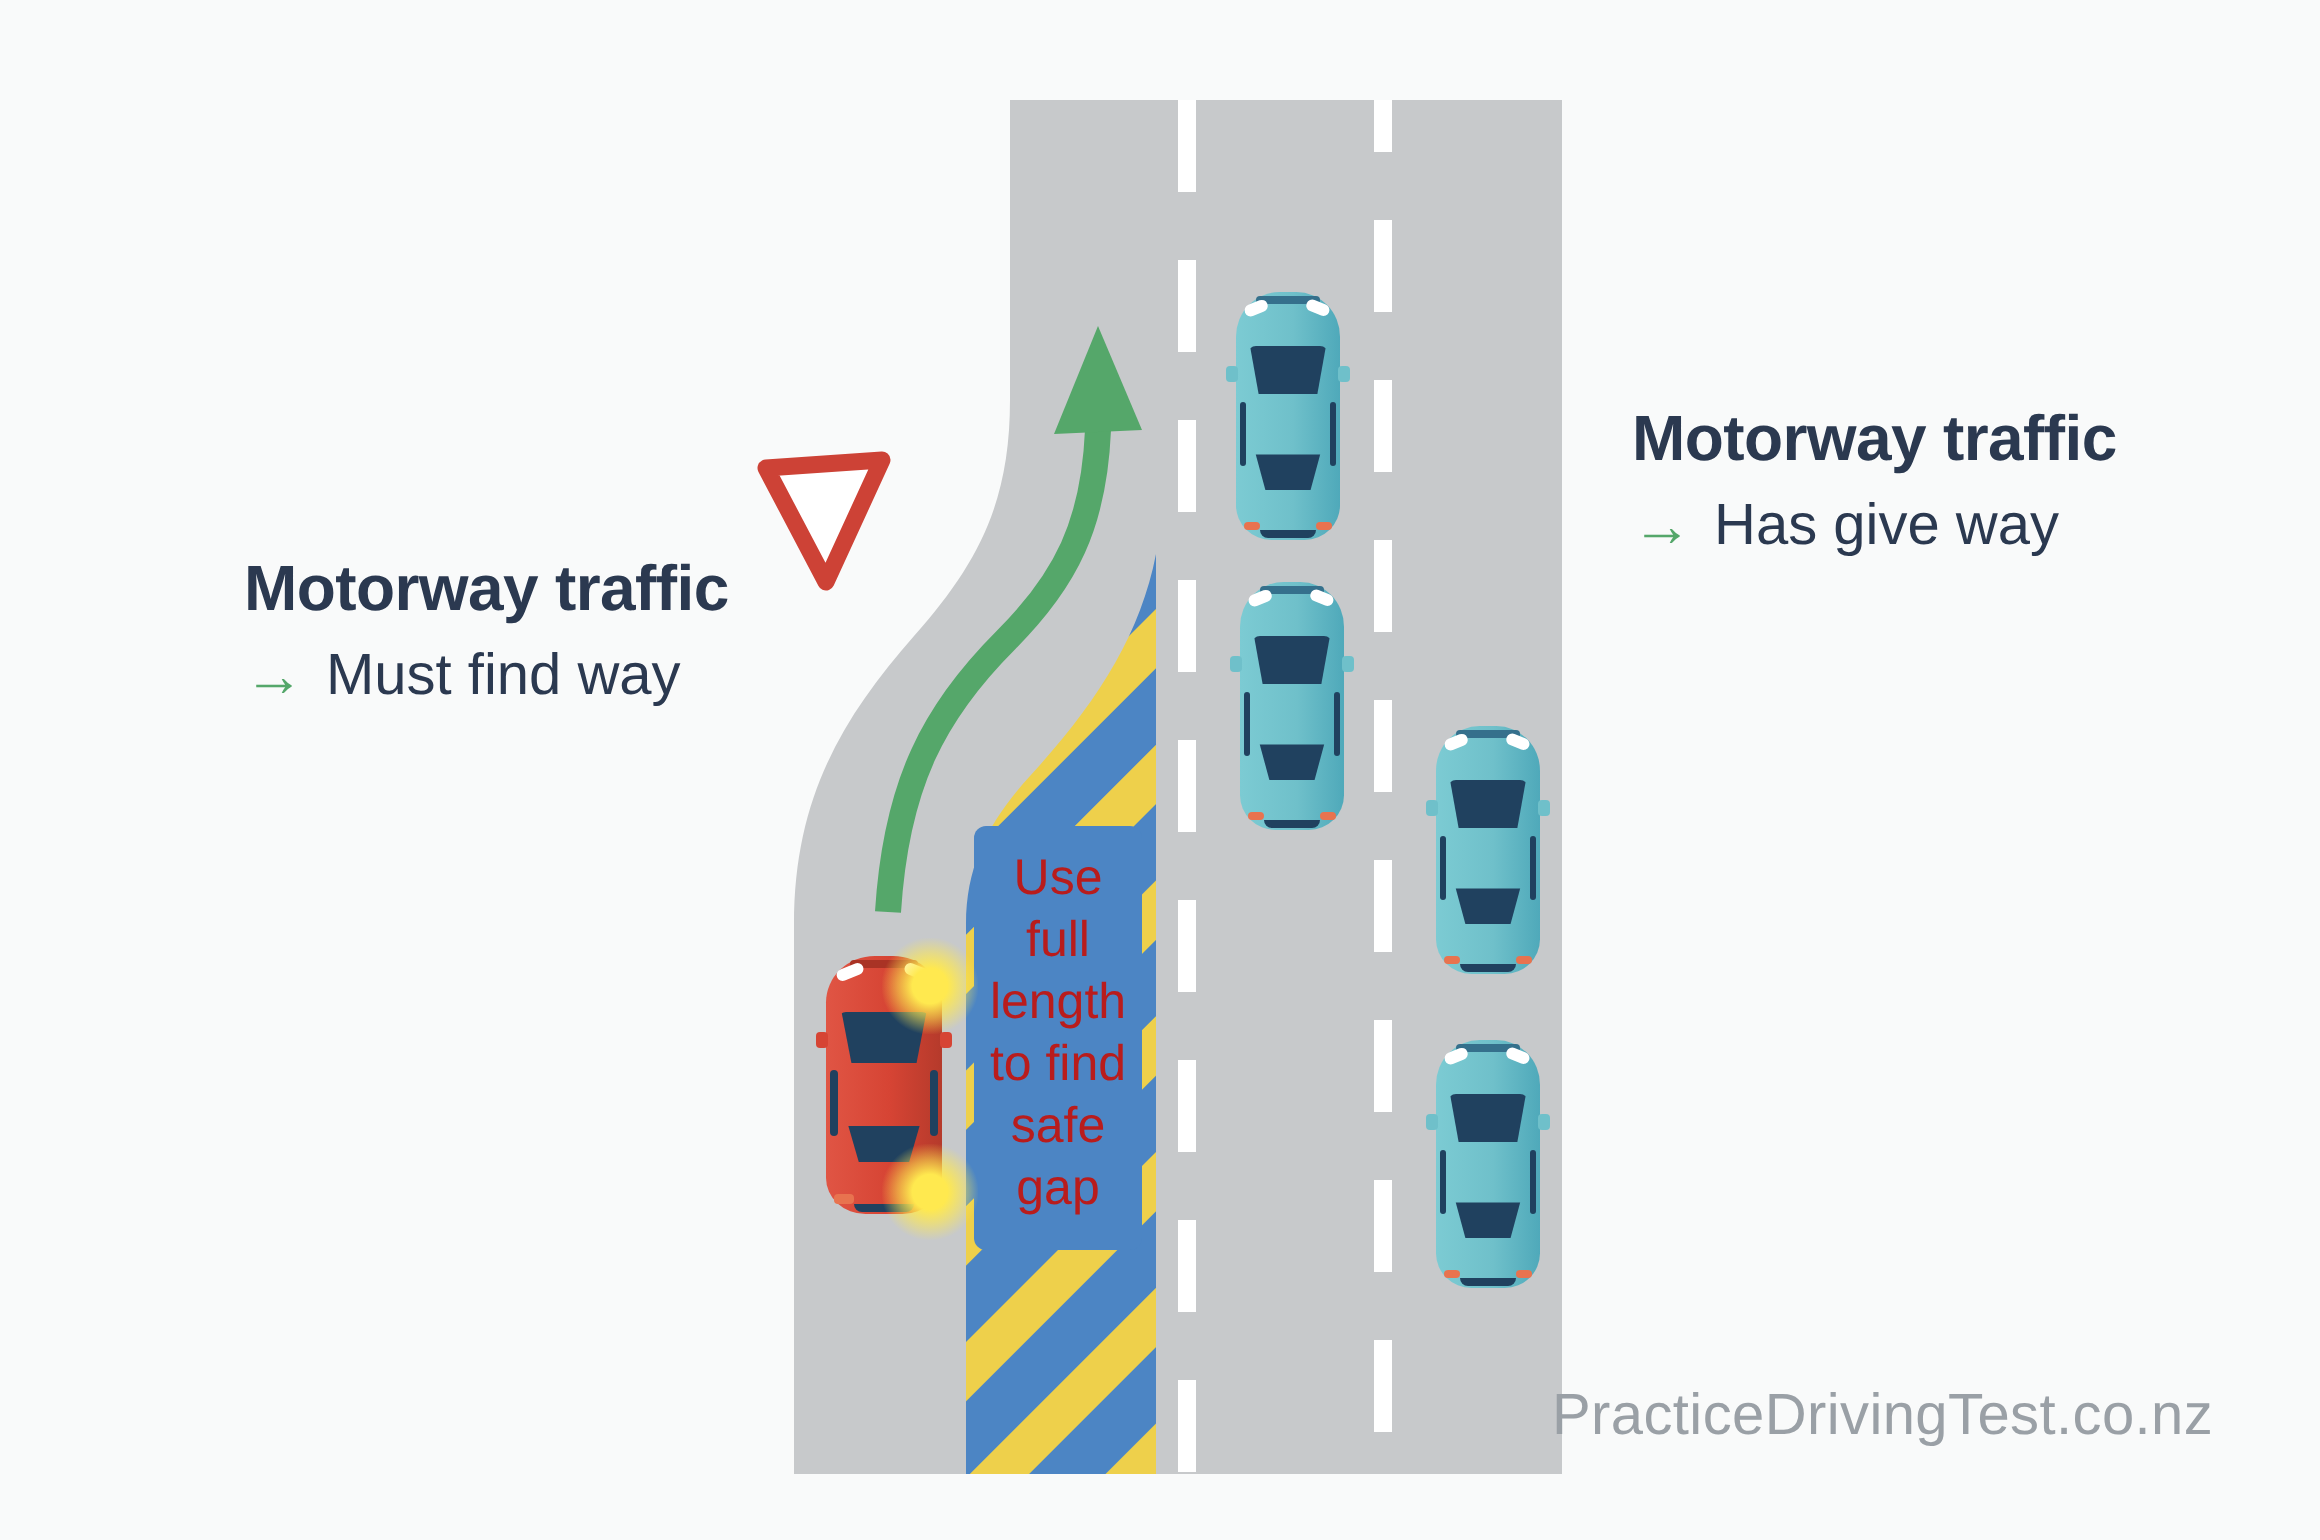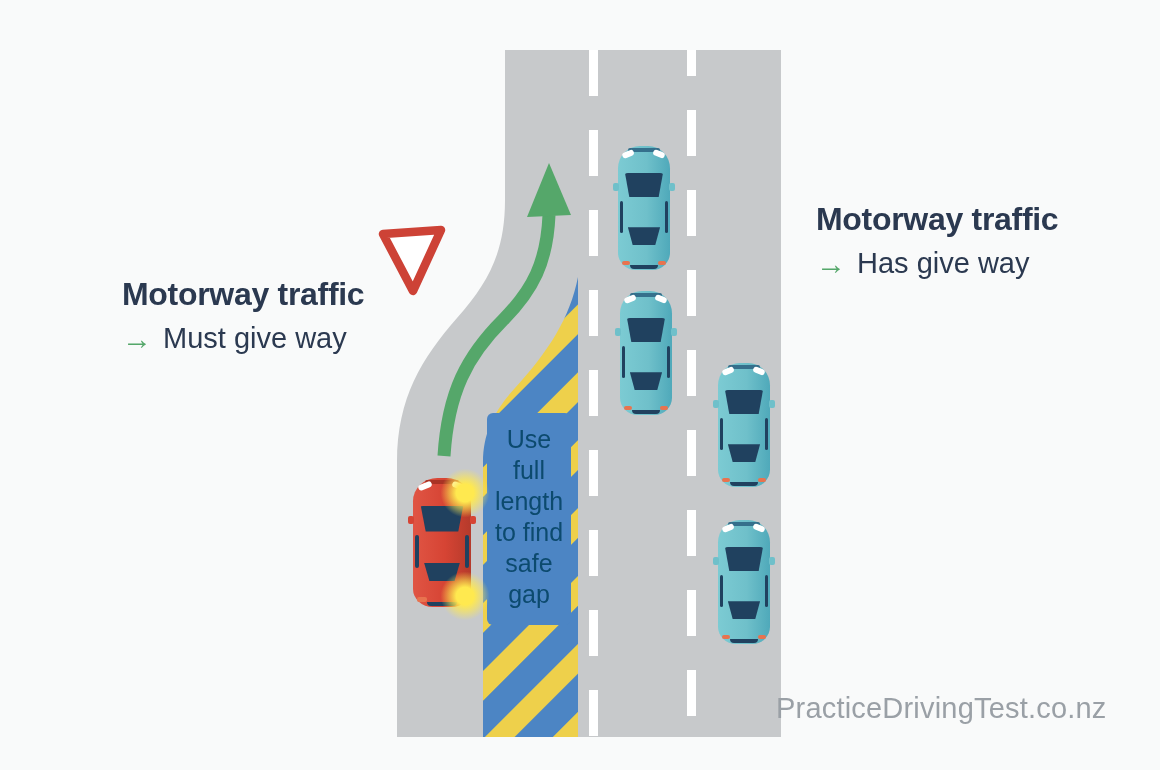--- a/index.html
+++ b/index.html
@@ -29,21 +29,21 @@
   
   .label{position:absolute;color:var(--heading-navy);line-height:1.12;}
   .label .title{font-size:32px;font-weight:700;letter-spacing:-.3px;}
   .label .rule-line{margin-top:9px;font-size:29px;font-weight:400;display:flex;align-items:center;}
   .label .arrow-glyph{color:var(--arrow-green);font-weight:700;margin-right:11px;font-size:30px;}
   .merging-label{left:122px;top:277px;}
   .motorway-label{left:816px;top:202px;}
 
   .merge-instruction{
     position:absolute;left:482px;top:424px;width:94px;text-align:center;
-    color:#0c4a6e;font-size:25px;line-height:31px;white-space:pre-line;font-weight:400;
+    color:#b91c1c;font-size:25px;line-height:31px;white-space:pre-line;font-weight:400;
   }
   .watermark{
     position:absolute;left:776px;top:692px;font-size:29px;color:var(--watermark-gray);
     letter-spacing:.2px;
   }
 
   
   .car{position:absolute;}
   .car--teal{--l:#7ccbd3;--m:var(--teal-car);--d:#4fa9ba;--strip:#35708c;width:52px;height:124px;}
   .car--red{--l:#e05544;--m:var(--red-car);--d:#b53a2b;--strip:#a93325;width:58px;height:129px;}
@@ -192,21 +192,21 @@
 full
 length
 to find
 safe
 gap</div>
 
   <div class="label merging-label">
     <div class="title">Motorway traffic</div>
     <div class="rule-line">
       <span class="arrow-glyph">→</span>
-      <span>Must give way</span>
+      <span>Must find way</span>
     </div>
   </div>
 
   <div class="label motorway-label">
     <div class="title">Motorway traffic</div>
     <div class="rule-line">
       <span class="arrow-glyph">→</span>
       <span>Has give way</span>
     </div>
   </div>

